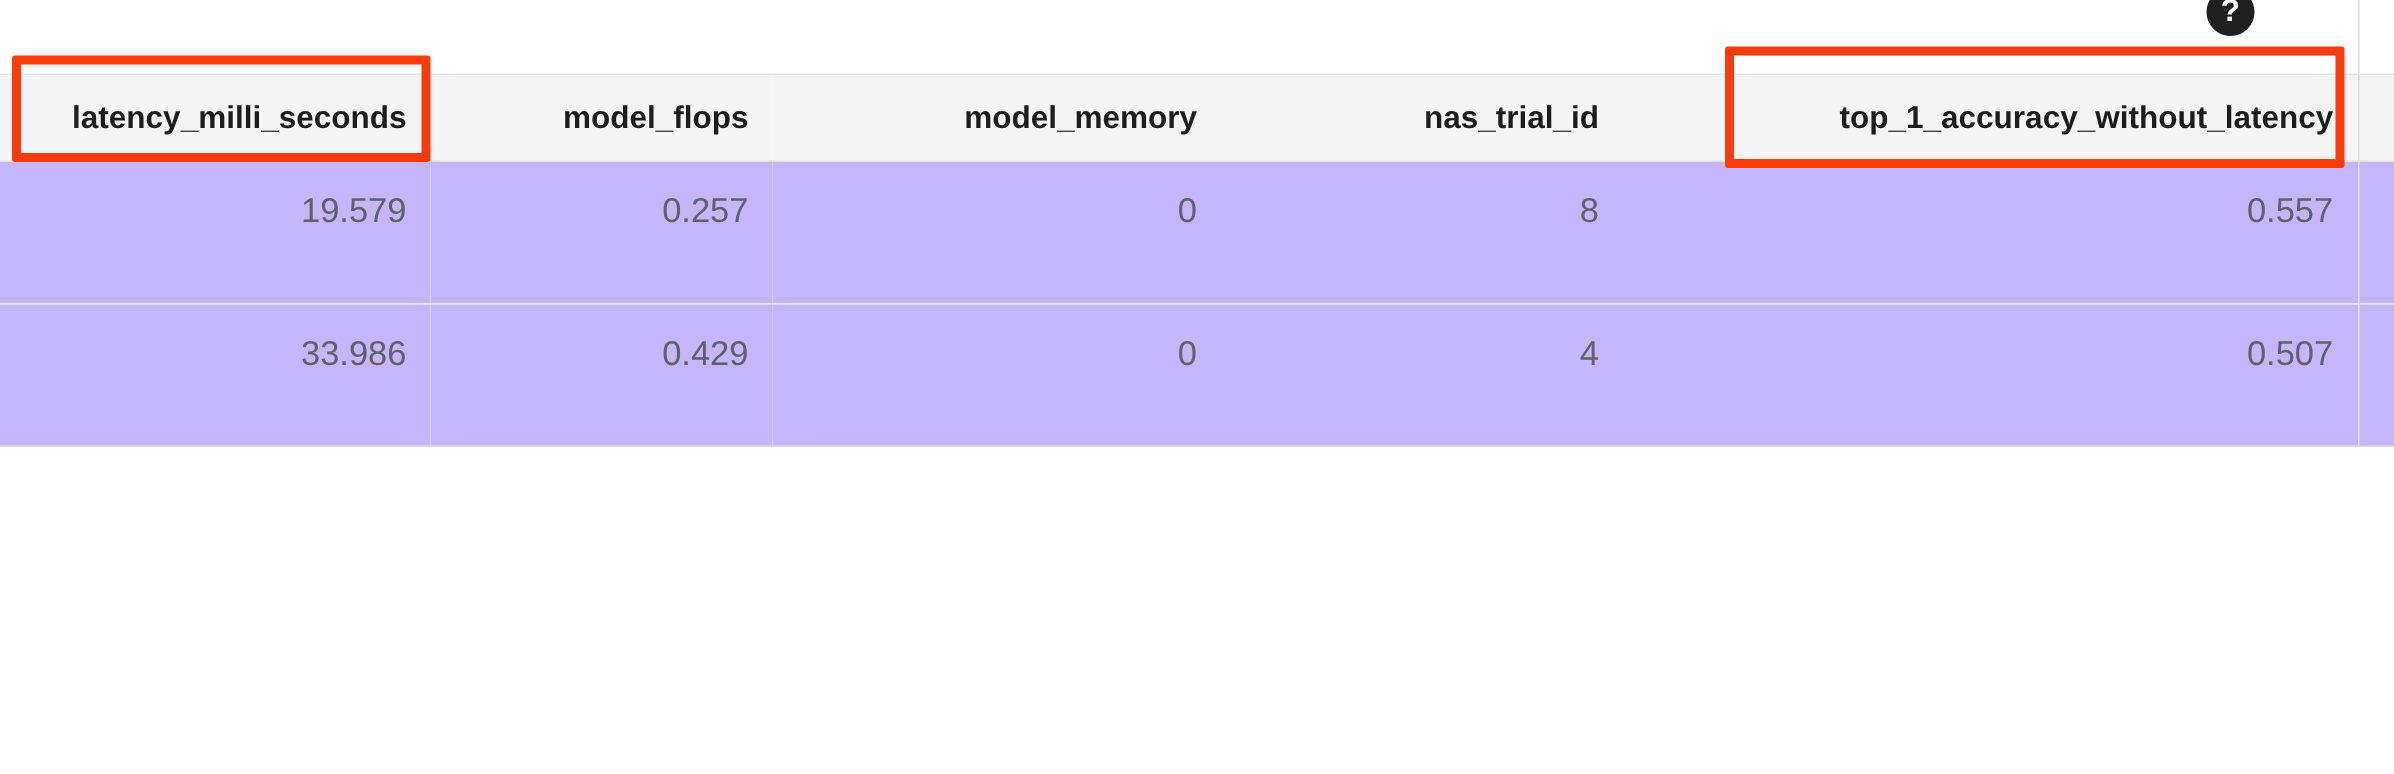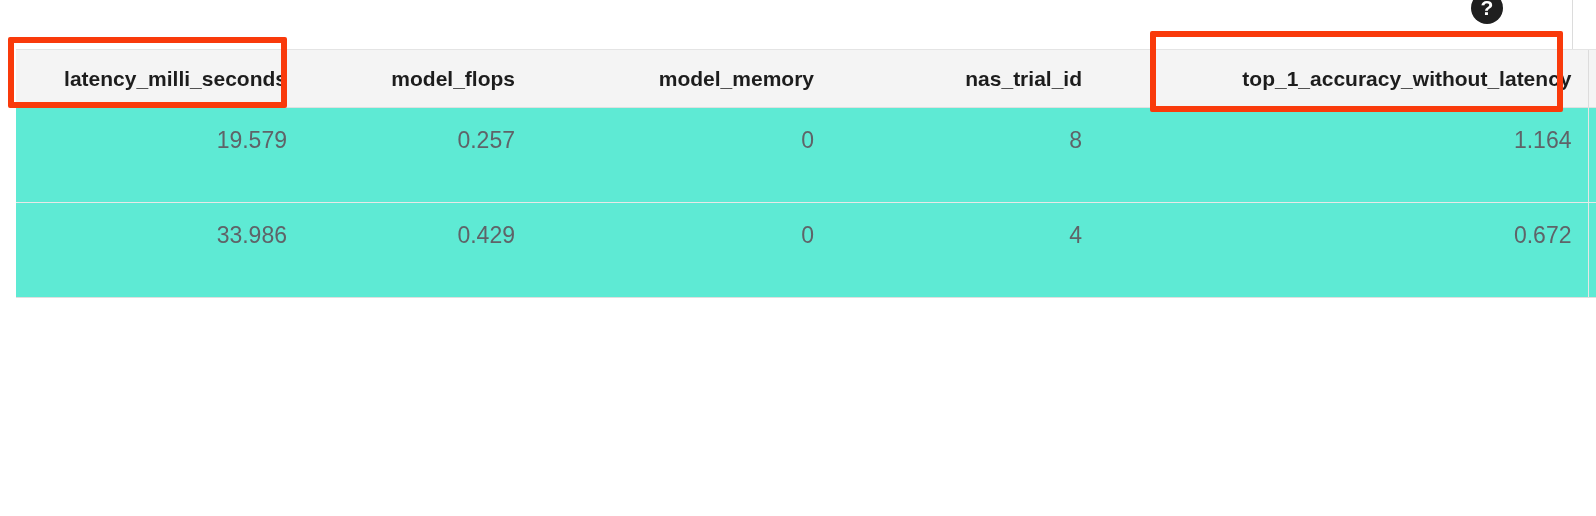--- a/index.html
+++ b/index.html
@@ -30,21 +30,21 @@
     font-weight: bold;
     line-height: 32px;
     text-align: center;
     cursor: pointer;
     font-family: "Liberation Sans", sans-serif;
   }
 
   
   .table-wrap {
     position: absolute;
-    left: 16px;
+    left: 0;
     top: 49px;
     width: 1579px;
     border-radius: 19px;
   }
   table.data-grid {
     border-collapse: collapse;
     table-layout: fixed;
     width: 1596px;
   }
   table.data-grid thead th {
@@ -59,21 +59,21 @@
     text-align: right;
     vertical-align: middle;
     white-space: nowrap;
     box-sizing: border-box;
     font-family: "Liberation Sans", sans-serif;
   }
   table.data-grid thead th.col-divider {
     border-left: 1px solid #dcdcdc;
   }
   table.data-grid tbody td {
-    background: #5eead4;
+    background: #c4b5fd;
     border-bottom: 1px solid #e8e8e8;
     height: 95px;
     padding: 0 16px;
     font-size: 23px;
     color: #5f6368;
     text-align: right;
     vertical-align: top;
     padding-top: 19px;
     white-space: nowrap;
     box-sizing: border-box;
@@ -135,29 +135,29 @@
             <th>top_1_accuracy_without_latency</th>
             <th class="col-divider"></th>
           </tr>
       </thead>
       <tbody id="body-rows">
           <tr>
             <td>19.579</td>
             <td>0.257</td>
             <td>0</td>
             <td>8</td>
-            <td>1.164</td>
+            <td>0.557</td>
             <td class="col-divider"></td>
           </tr>
           <tr>
             <td>33.986</td>
             <td>0.429</td>
             <td>0</td>
             <td>4</td>
-            <td>0.672</td>
+            <td>0.507</td>
             <td class="col-divider"></td>
           </tr>
         </tbody>
     </table>
   </div>
 
   <div class="anno-box" id="anno-left" style="border-color: rgb(249, 58, 11);"></div>
   <div class="anno-box" id="anno-right" style="border-color: rgb(249, 58, 11);"></div>
 
 </div>

